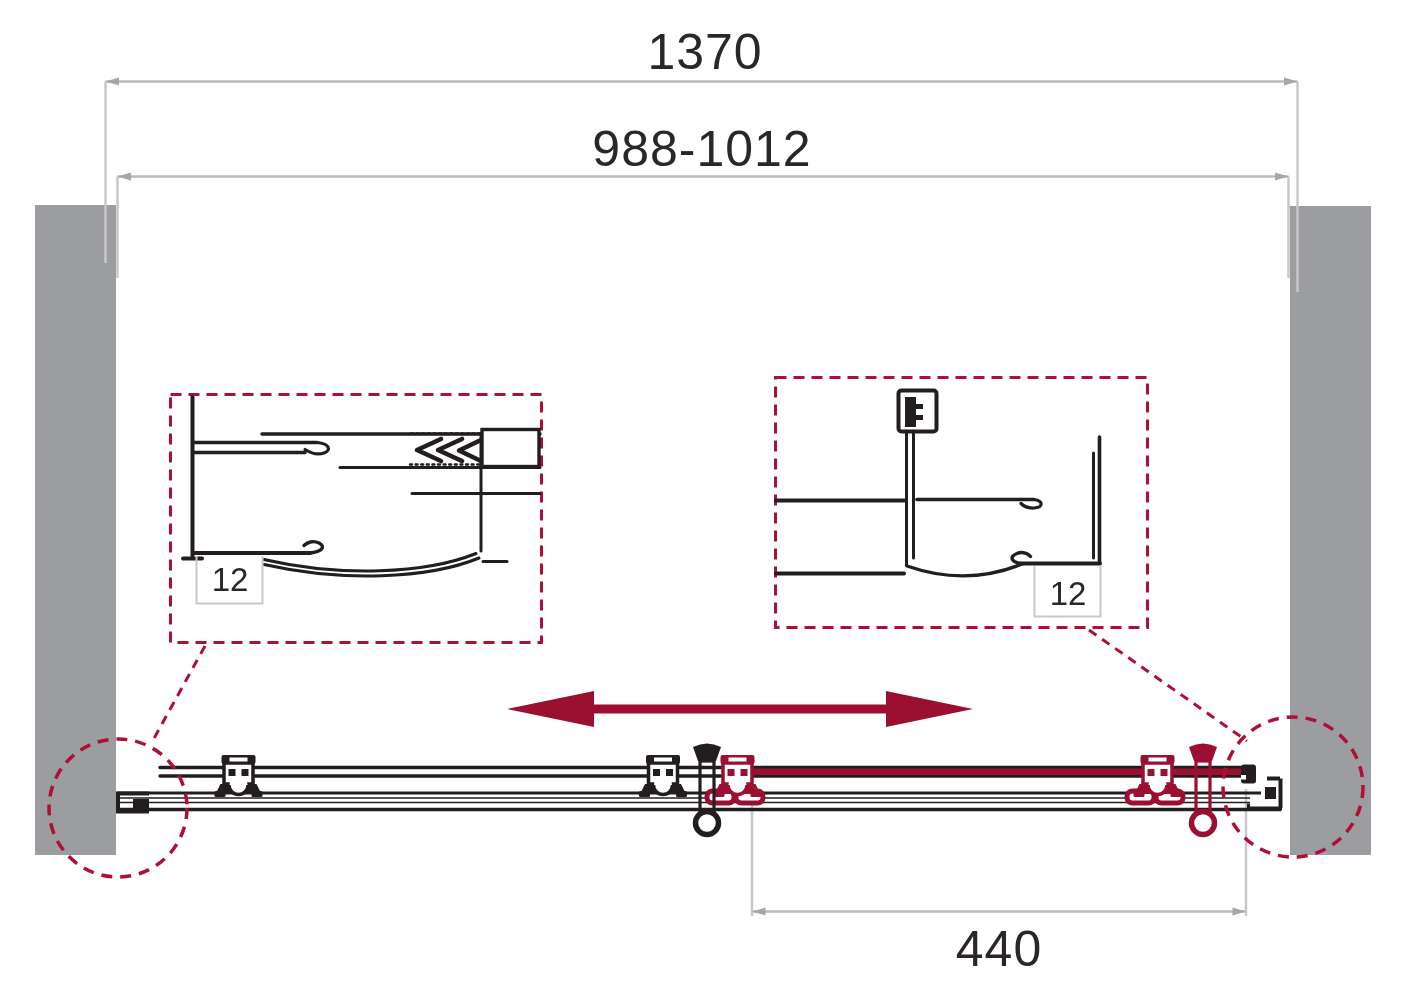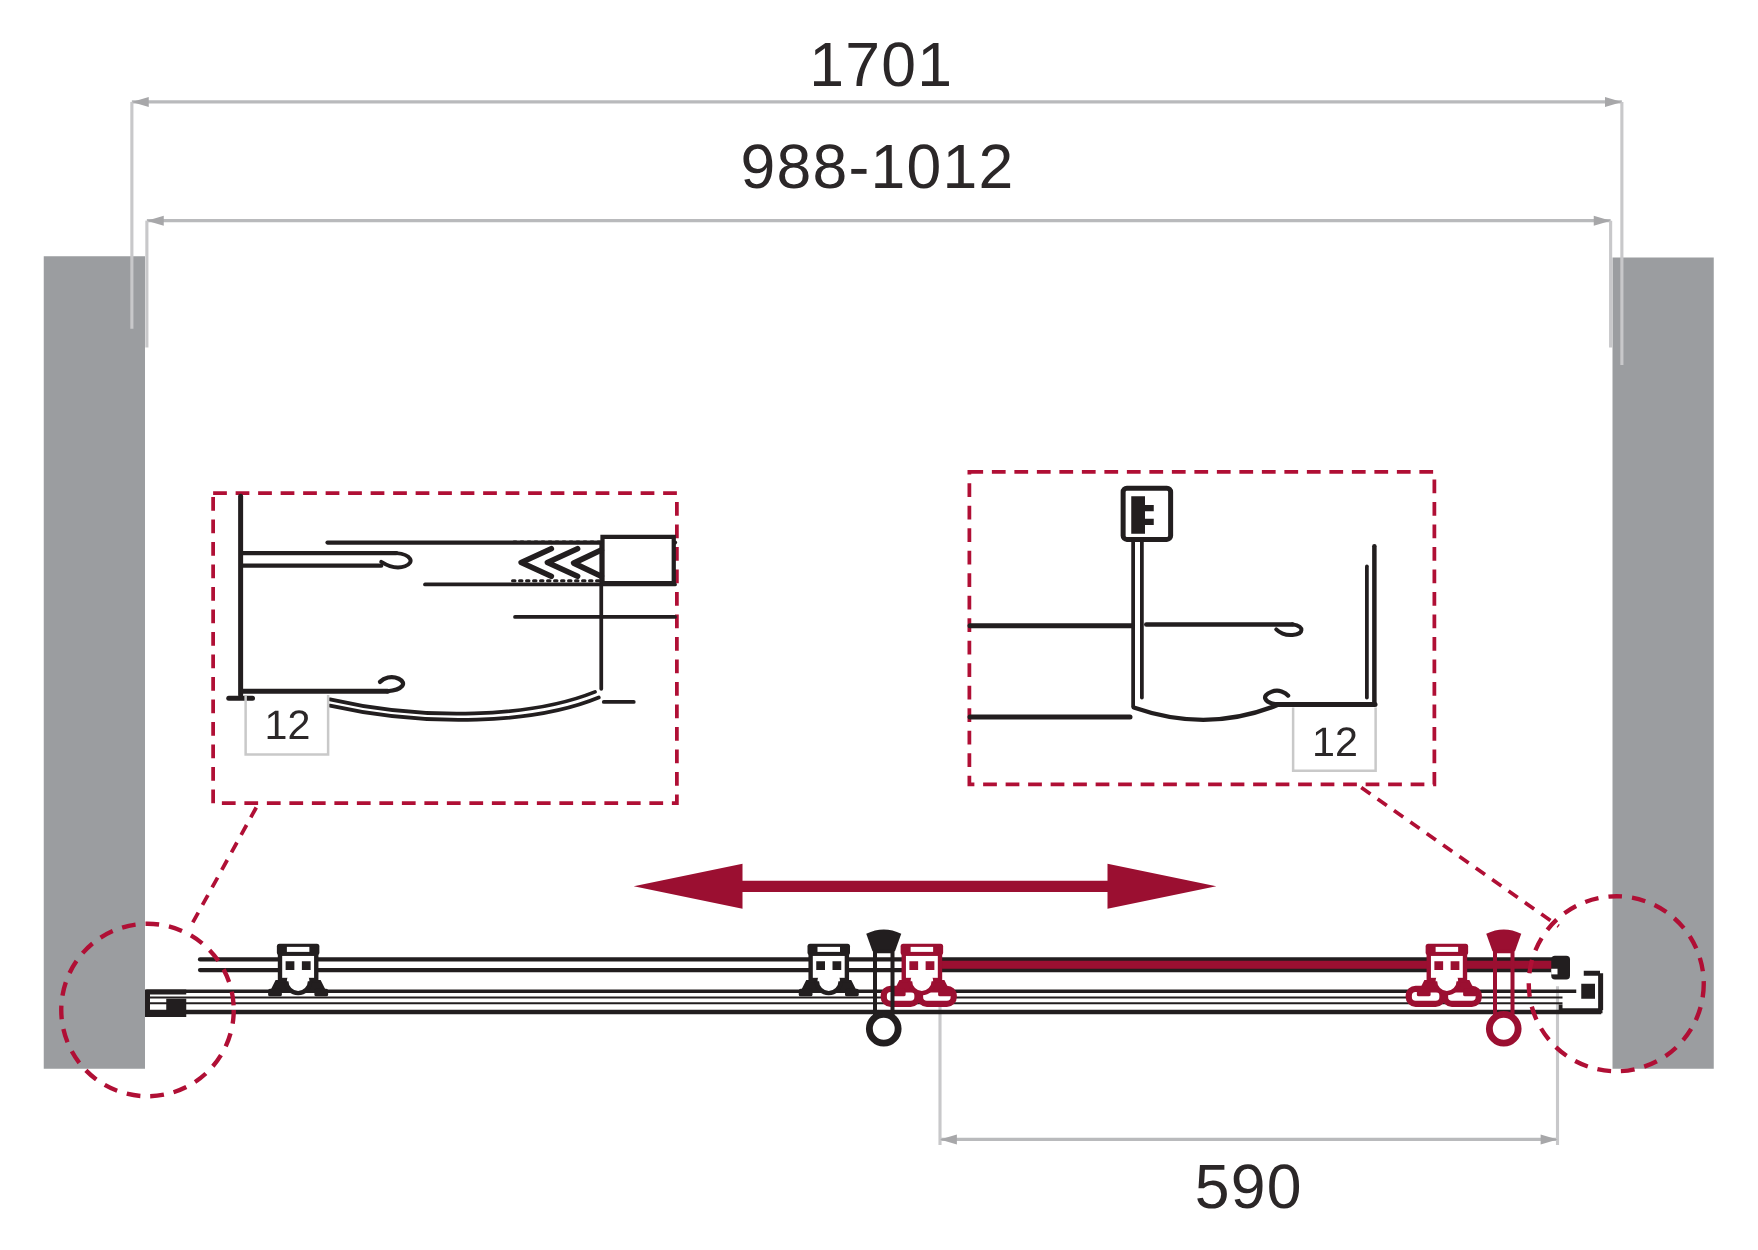--- a/index.html
+++ b/index.html
@@ -192,19 +192,19 @@
     </g>
   </g>
 
   <g stroke="var(--accent-dash)" stroke-width="3.5" stroke-dasharray="11 8" fill="none">
     <circle cx="118" cy="808" r="69"></circle>
     <circle cx="1293" cy="787" r="70"></circle>
   </g>
 
 </svg>
 
-<div class="dim-label" style="left:705px;top:27px;">1701</div>
-<div class="dim-label" style="left:702px;top:108px;">988-1012</div>
-<div class="dim-label" style="left:999px;top:924px;">590</div>
+<div class="dim-label" style="left:705px;top:27px;">1370</div>
+<div class="dim-label" style="left:702px;top:124px;">988-1012</div>
+<div class="dim-label" style="left:999px;top:924px;">440</div>
 <div class="dim-label thick-label" style="left:230px;top:563px;">12</div>
 <div class="dim-label thick-label" style="left:1068px;top:577px;">12</div>
 
 </div>
 
 </body></html>

